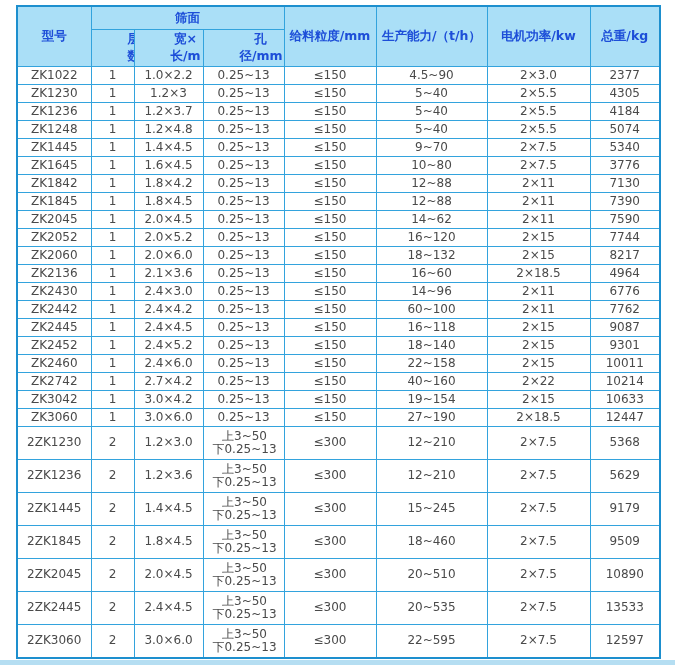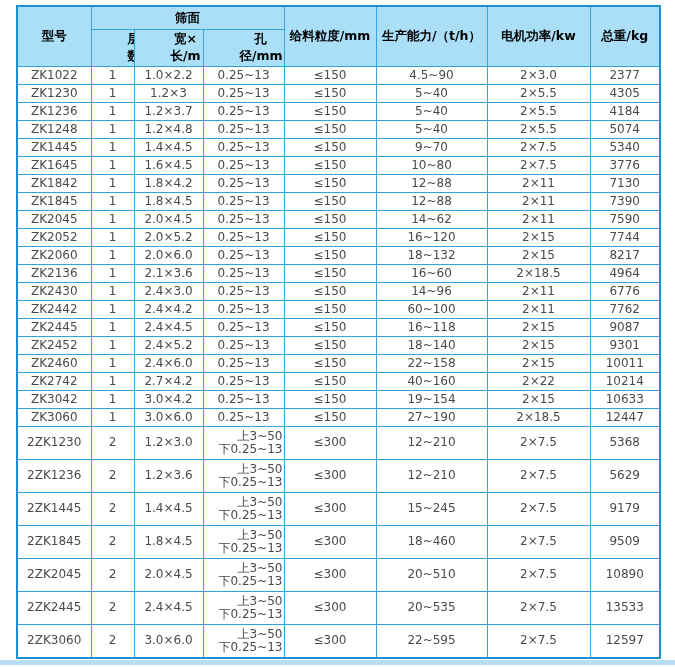--- a/index.html
+++ b/index.html
@@ -23,40 +23,40 @@
     table-layout: fixed;
     width: 643px;
     border: 2px solid #1d8fce;
   }
   table.spec th, table.spec td {
     border: 1px solid #33a3dd;
     overflow: hidden;
   }
   table.spec th {
     background: #aadff7;
-    color: #000000;
+    color: #1d4ed8;
     font-size: 12.5px;
     font-weight: 700;
     text-align: center;
     padding: 1px 2px;
   }
   thead tr.h1 th { height: 20px; }
   thead tr.h2 th { height: 27px; padding-left: 36px; }
   table.spec td {
     height: 17px;
     font-size: 12px;
     color: #4a4a4a;
     text-align: center;
     vertical-align: middle;
     padding: 0 2px;
     line-height: 1.12;
     background: #ffffff;
   }
   td.aperture.multi {
-    text-align: right;
+    text-align: center;
     padding: 2px 1px 2px 3px;
     height: 28px;
   }
   td.aperture.multi div { line-height: 13px; white-space: nowrap; }
   .bottom-bar {
     position: absolute;
     left: 0;
     top: 660px;
     width: 675px;
     height: 5px;

